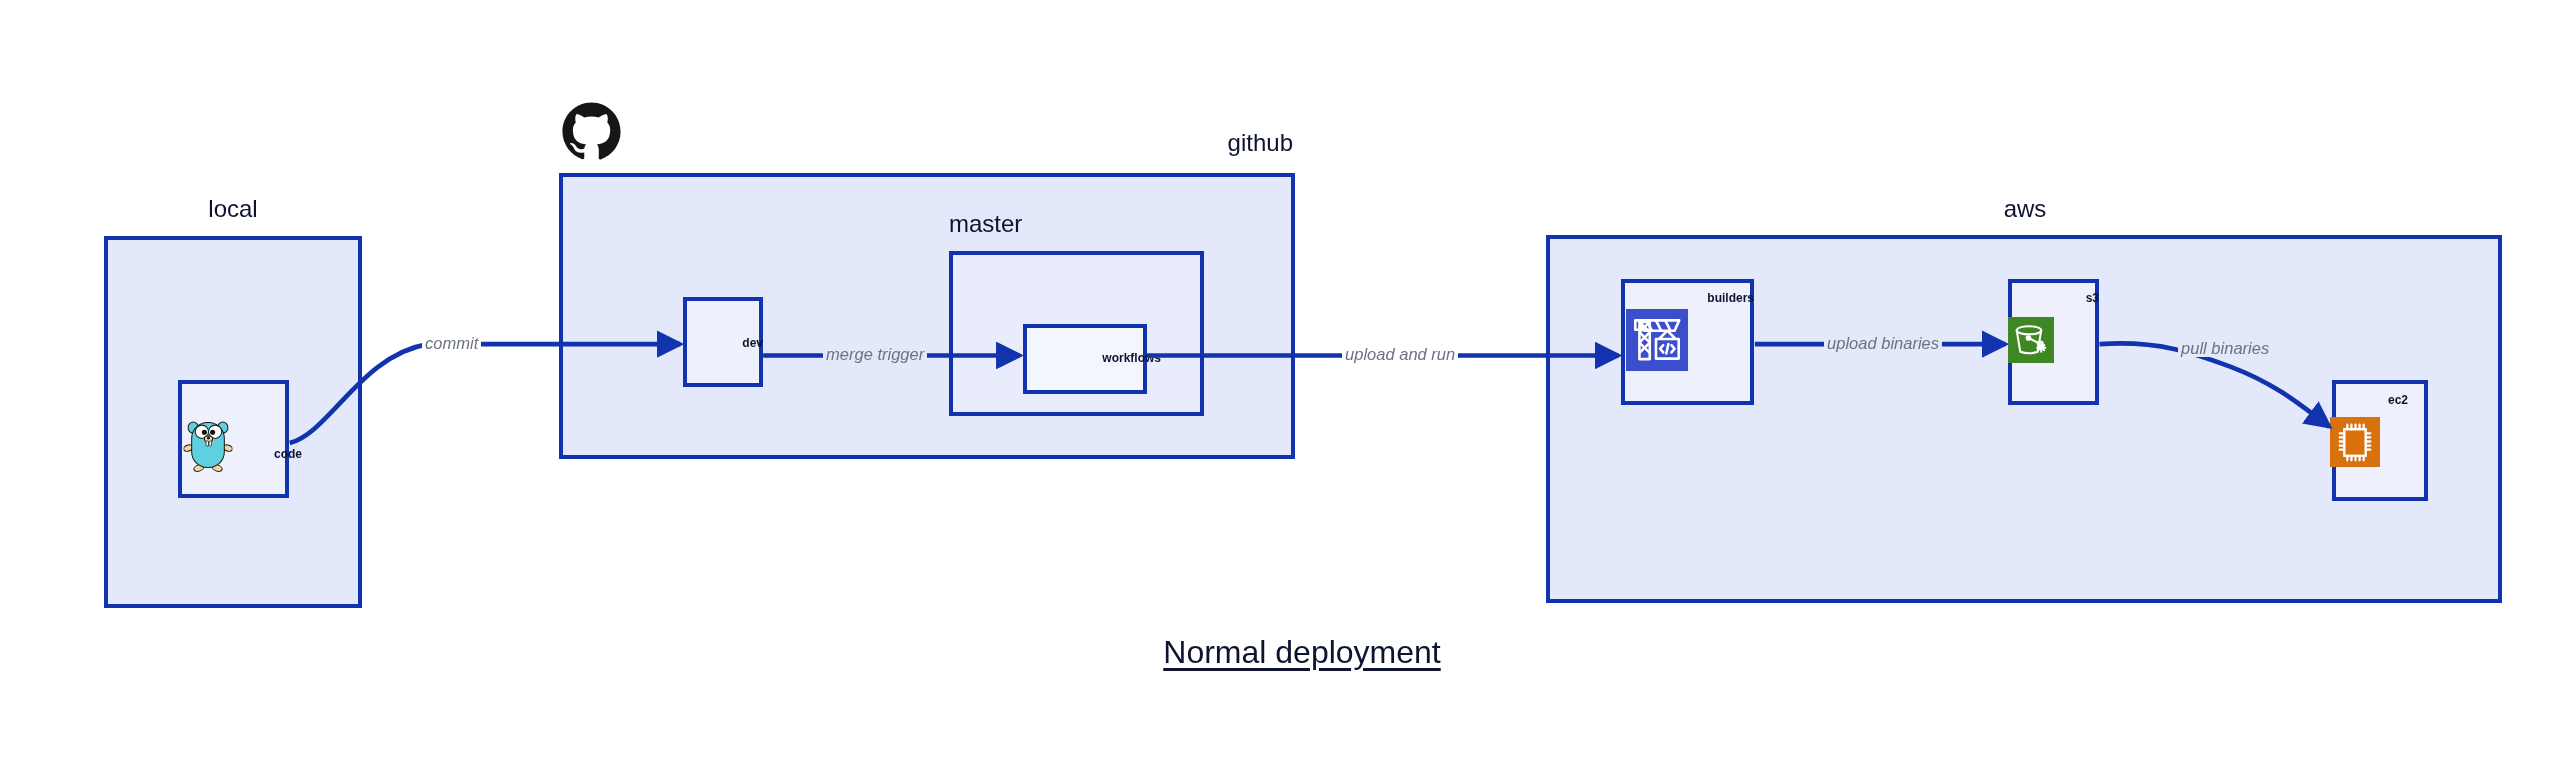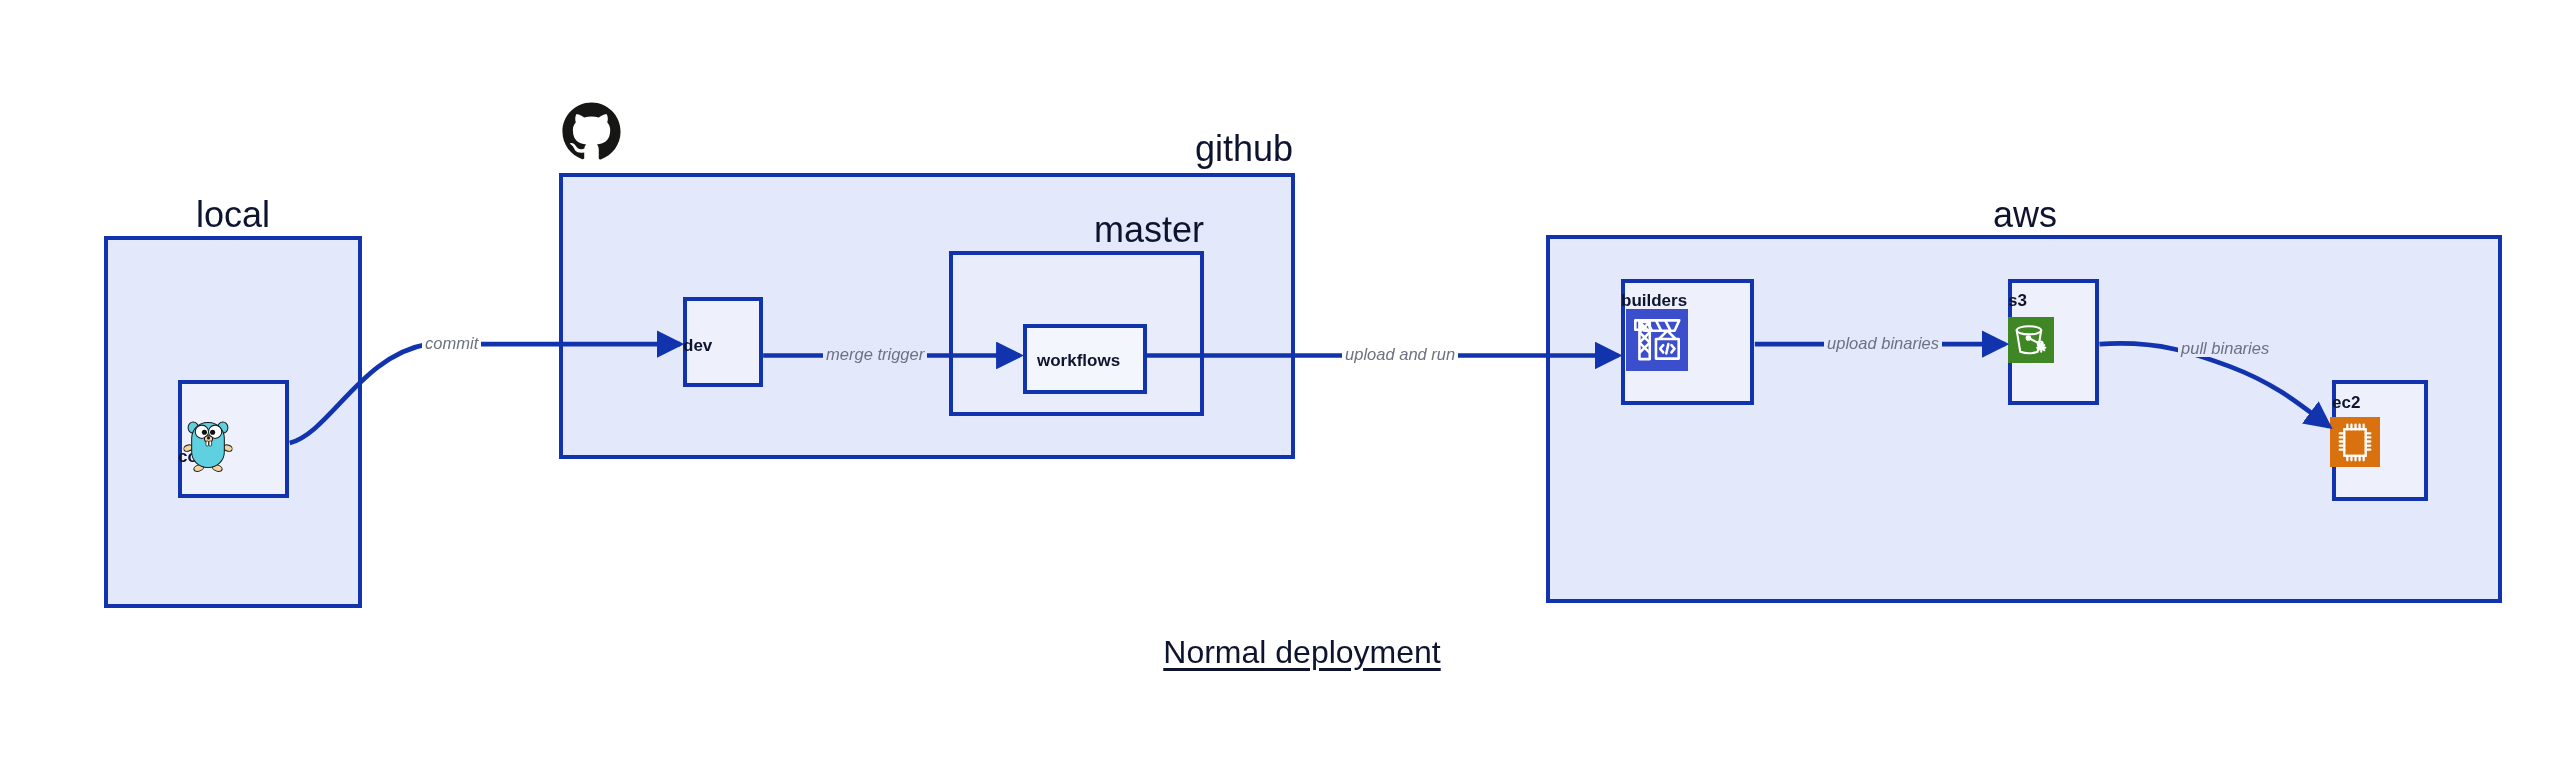--- a/index.html
+++ b/index.html
@@ -23,40 +23,40 @@
     background: #e3e8fb;
     border: 4.1px solid #1133ae;
     box-sizing: border-box;
   }
   .group.inner {
     background: #e9edfb;
   }
   .group-label {
     position: absolute;
     color: #0e1430;
-    font-size: 36px;
+    font-size: 24px;
     line-height: 1;
     white-space: nowrap;
     font-family: "Liberation Sans", sans-serif;
   }
   
   .node {
     position: absolute;
     background: #eef1fc;
     border: 4.1px solid #1133ae;
     box-sizing: border-box;
   }
   .node-label {
     position: absolute;
     left: 0;
     right: 0;
-    text-align: left;
+    text-align: right;
     font-weight: bold;
     color: #0e1430;
-    font-size: 17px;
+    font-size: 12px;
     line-height: 1;
     white-space: nowrap;
     font-family: "Liberation Sans", sans-serif;
   }
   .node-icon {
     position: absolute;
     left: 50%;
     transform: translateX(-50%);
   }
   
@@ -148,21 +148,21 @@
   <div class="logo" style="left:560px; top:101px; width:63px; height:63px;">
     <svg viewBox="0 0 122 122" width="63" height="63" aria-hidden="true">
       <path fill="#161614" d="M61 3C29.9 3 4.7 28.2 4.7 59.3c0 24.9 16.1 46 38.5 53.4 2.8.5 3.8-1.2 3.8-2.7 0-1.3-.05-5.7-.07-10.4-15.7 3.4-19-6.6-19-6.6-2.6-6.5-6.3-8.3-6.3-8.3-5.1-3.5.4-3.4.4-3.4 5.7.4 8.7 5.8 8.7 5.8 5 8.6 13.2 6.1 16.4 4.7.5-3.6 2-6.1 3.6-7.5-12.6-1.4-25.8-6.3-25.8-28 0-6.2 2.2-11.3 5.8-15.3-.6-1.4-2.5-7.2.5-15 0 0 4.8-1.5 15.6 5.8 4.5-1.3 9.4-1.9 14.2-1.9 4.8 0 9.7.7 14.2 1.9 10.8-7.3 15.6-5.8 15.6-5.8 3.1 7.8 1.2 13.6.6 15 3.6 4 5.8 9.1 5.8 15.3 0 21.8-13.2 26.6-25.9 28 2 1.8 3.8 5.2 3.8 10.5 0 7.6-.07 13.7-.07 15.6 0 1.5 1 3.3 3.8 2.7 22.4-7.4 38.4-28.5 38.4-53.4C117.3 28.2 92.1 3 61 3z"></path>
     </svg>
   </div>
 
   <div class="node" style="left:683px; top:297px; width:80px; height:90px;"></div>
   <div class="node-label" style="left:683px; top:337px; width:80px;">dev</div>
 
   <div class="group inner" style="left:949px; top:251px; width:255px; height:165px;"></div>
-  <div class="group-label" style="left:949px; top:212px; width:255px; text-align:right;">master</div>
+  <div class="group-label" style="left:949px; top:212px; width:255px; text-align:left;">master</div>
 
   <div class="node" style="left:1023px; top:324px; width:124px; height:70px; background:#f4f6fd;"></div>
   <div class="node-label" style="left:1037px; top:352px; width:124px;">workflows</div>
 
   <div class="group" style="left:1546px; top:235px; width:956px; height:368px;"></div>
   <div class="group-label" style="left:1922px; top:197px; width:206px; text-align:center;">aws</div>
 
   <div class="node" style="left:1621px; top:279px; width:133px; height:126px;"></div>
   <div class="node-label" style="left:1621px; top:292px; width:133px;">builders</div>
   <div class="aws-tile" style="left:1688px; top:309px; width:62px; height:62px; margin-left:-31px;">

